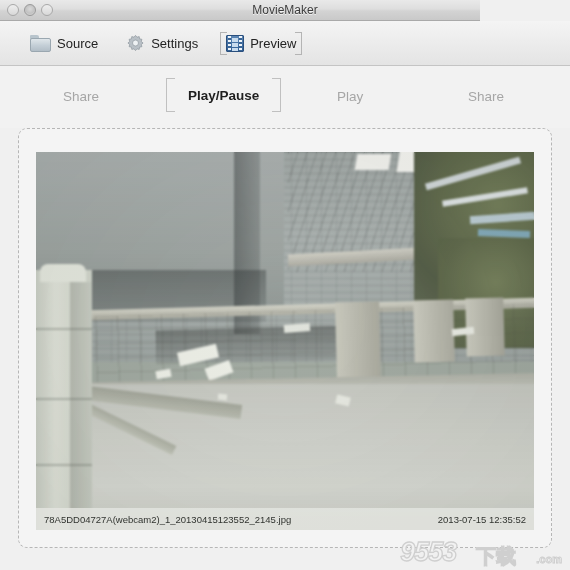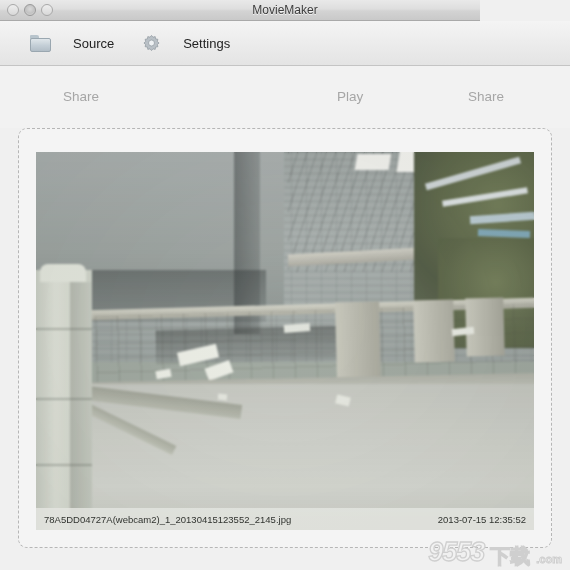--- a/index.html
+++ b/index.html
@@ -67,21 +67,21 @@
     position: absolute;
     left: 24px; top: 0;
     height: 45px;
     display: flex;
     align-items: center;
     gap: 16px;
   }
   .tb-item {
     display: flex;
     align-items: center;
-    gap: 22px;
+    gap: 6px;
     padding: 3px 6px;
     position: relative;
     cursor: default;
   }
   .tb-item .lbl {
     font-size: 13px;
     color: #232323;
     white-space: nowrap;
   }
   .tb-item.selected::before,
@@ -398,21 +398,21 @@
     color: #30332f;
     white-space: nowrap;
   }
 
   
   .watermark {
     position: absolute;
     right: 8px; bottom: 4px;
     display: flex;
     align-items: flex-end;
-    gap: 6px;
+    gap: 20px;
     pointer-events: none;
     justify-content: space-between;
   }
   .wm-num {
     font-size: 27px;
     font-weight: bold;
     font-style: italic;
     letter-spacing: -1px;
     color: #f2f2f2;
     -webkit-text-stroke: 1.3px #cfcfcf;
@@ -465,27 +465,38 @@
           <svg width="19" height="19" viewBox="0 0 19 19">
             <g fill="#b9c0c6" stroke="#8e979e" stroke-width="0.7">
               <path d="M9.5 1.4 L11 3.2 L13.2 2.6 L13.6 4.9 L15.9 5.3 L15.3 7.5 L17.1 9 L15.3 10.5 L15.9 12.7 L13.6 13.1 L13.2 15.4 L11 14.8 L9.5 16.6 L8 14.8 L5.8 15.4 L5.4 13.1 L3.1 12.7 L3.7 10.5 L1.9 9 L3.7 7.5 L3.1 5.3 L5.4 4.9 L5.8 2.6 L8 3.2 Z"></path>
             </g>
             <circle cx="9.5" cy="9" r="3" fill="#eef1f3" stroke="#8e979e" stroke-width="0.7"></circle>
           </svg>
         </span>
         <span class="lbl">Settings</span>
       </div>
 
+      <div class="tb-item selected">
+        <span class="ic-film">
+          <span class="strip l"></span>
+          <span class="strip r"></span>
+          <span class="pane p1"></span>
+          <span class="pane p2"></span>
+          <span class="pane p3"></span>
+        </span>
+        <span class="lbl">Preview</span>
+      </div>
 
     </div>
   </div>
 
   <div class="actionbar">
     <div class="actions">
       <div class="act disabled act-render">Share</div>
+      <div class="act active act-play">Play/Pause</div>
       <div class="act disabled act-save">Play</div>
       <div class="act disabled act-share">Share</div>
     </div>
   </div>
 
   <div class="dropzone"></div>
 
   <div class="photo">
     <div class="scene">
       <div class="lyr bg-wall"></div>

